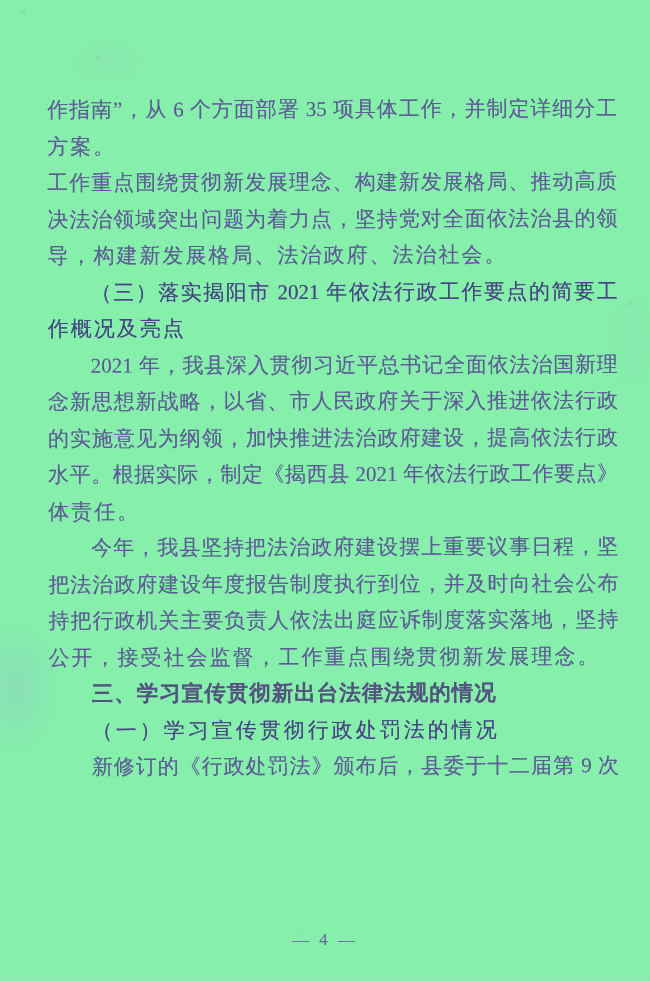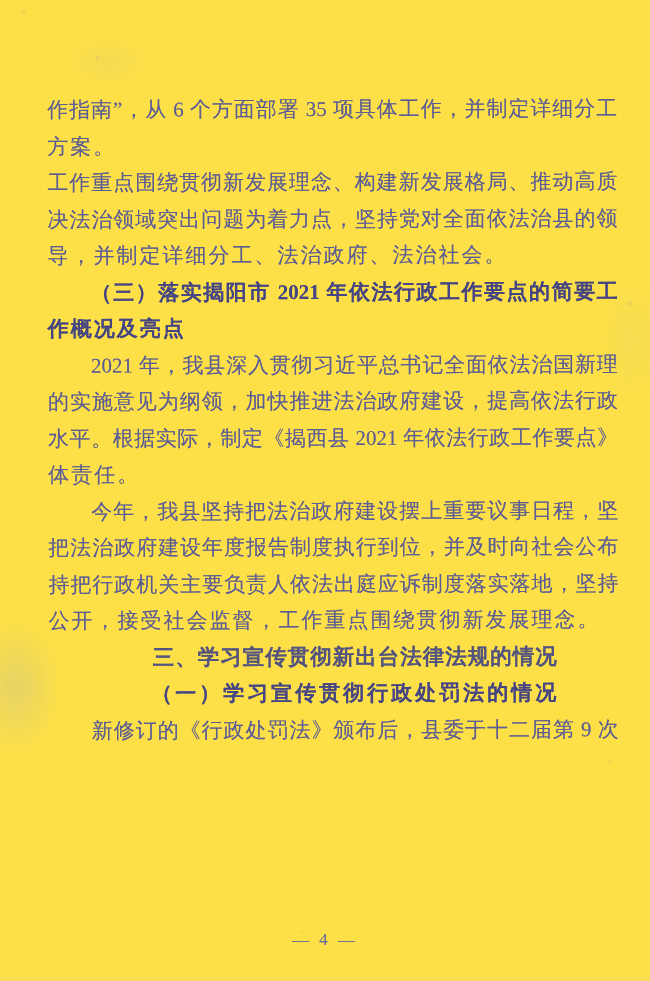--- a/index.html
+++ b/index.html
@@ -4,21 +4,21 @@
 <style>
   html, body {
     margin: 0;
     padding: 0;
     background: #ffffff;
   }
   .sheet {
     position: relative;
     width: 650px;
     height: 981px;
-    background: #fde047;
+    background: #86efac;
     overflow: hidden;
     font-family: "Liberation Serif", "DejaVu Serif", serif;
   }
   .content {
     position: absolute;
     left: 48px;
     top: 91px;
     width: 570px;
     transform: rotate(-0.15deg);
   }
@@ -38,25 +38,24 @@
     letter-spacing: 0px;
   }
   
   .last {
     text-align: left;
     letter-spacing: 2px;
   }
   
   .ind {
     text-indent: 43px;
-    text-align: center;
   }
   
   .subhead {
-    font-weight: bold;
+    font-weight: normal;
     color: #454583;
     text-shadow: 0 0 0.6px rgba(69, 69, 131, 0.6);
   }
   
   .hei {
     font-family: "Liberation Sans", "DejaVu Sans", sans-serif;
     font-weight: bold;
     font-size: 21.5px;
     color: #53537f;
     letter-spacing: 1px;
@@ -141,26 +140,27 @@
   <div class="dust"></div>
   <div class="edge-bottom"></div>
 
   <div class="content">
 
     <div class="line j">作指南”，从 6 个方面部署 35 项具体工作，并制定详细分工</div>
     <div class="line last">方案。</div>
 
     <div class="line j">工作重点围绕贯彻新发展理念、构建新发展格局、推动高质</div>
     <div class="line j">决法治领域突出问题为着力点，坚持党对全面依法治县的领</div>
-    <div class="line last">导，并制定详细分工、法治政府、法治社会。</div>
+    <div class="line last">导，构建新发展格局、法治政府、法治社会。</div>
 
     <div class="line j ind subhead">（三）落实揭阳市 2021 年依法行政工作要点的简要工</div>
     <div class="line last subhead">作概况及亮点</div>
 
     <div class="line j ind">2021 年，我县深入贯彻习近平总书记全面依法治国新理</div>
+    <div class="line j">念新思想新战略，以省、市人民政府关于深入推进依法行政</div>
     <div class="line j">的实施意见为纲领，加快推进法治政府建设，提高依法行政</div>
     <div class="line j">水平。根据实际，制定《揭西县 2021 年依法行政工作要点》</div>
     <div class="line last">体责任。</div>
 
     <div class="line j ind">今年，我县坚持把法治政府建设摆上重要议事日程，坚</div>
     <div class="line j">把法治政府建设年度报告制度执行到位，并及时向社会公布</div>
     <div class="line j">持把行政机关主要负责人依法出庭应诉制度落实落地，坚持</div>
     <div class="line last">公开，接受社会监督，工作重点围绕贯彻新发展理念。</div>
 
     <div class="line hei ind">三、学习宣传贯彻新出台法律法规的情况</div>

